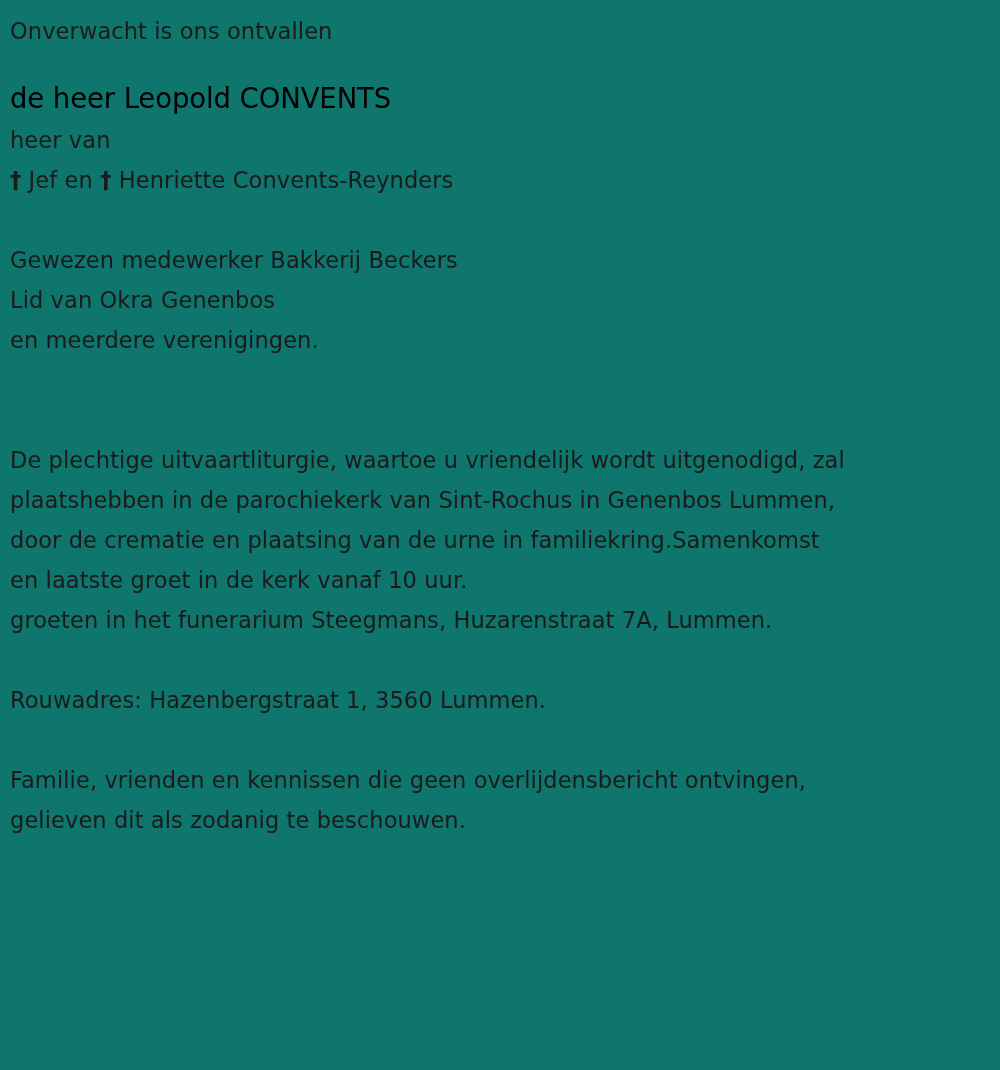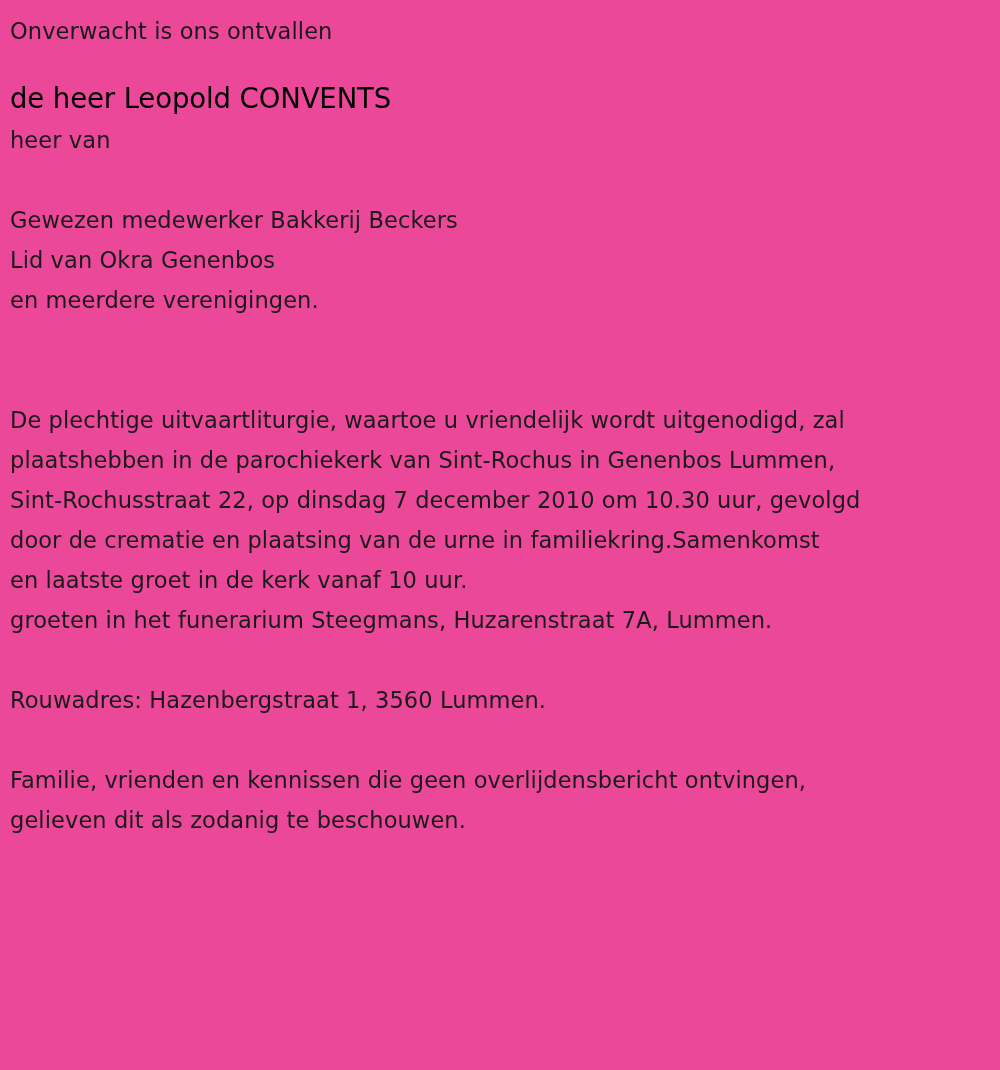--- a/index.html
+++ b/index.html
@@ -14,21 +14,21 @@
     overflow: hidden;
     font-family: "DejaVu Sans", "Liberation Sans", sans-serif;
     color: #1a1a1a;
     -webkit-font-smoothing: antialiased;
   }
   .notice {
     box-sizing: border-box;
     width: 1000px;
     height: 1070px;
     padding: 12px 8px 16px 10px;
-    background: #ec4899;
+    background: #0f766e;
   }
   .line {
     font-size: 22.5px;
     line-height: 40px;
     letter-spacing: 0.1px;
     white-space: pre;
     color: #1a1a1a;
   }
   .block {
     margin: 0;
@@ -60,39 +60,39 @@
 
   <div class="block">
     <div class="line intro-line">Onverwacht is ons ontvallen</div>
   </div>
 
   <div class="gap-sm"></div>
 
   <div class="block">
     <div class="name-line">de heer Leopold CONVENTS</div>
     <div class="line">heer van</div>
+    <div class="line"><span class="dagger">†</span><span> Jef en </span><span class="dagger">†</span><span> Henriette Convents-Reynders</span></div>
   </div>
 
   <div class="gap-md"></div>
 
   <div class="block">
     <div class="line">Gewezen medewerker Bakkerij Beckers</div>
     <div class="line">Lid van Okra Genenbos</div>
     <div class="line">en meerdere verenigingen.</div>
   </div>
 
   <div class="gap-md"></div>
 
 
   <div class="gap-md"></div>
 
   <div class="block">
     <div class="line">De plechtige uitvaartliturgie, waartoe u vriendelijk wordt uitgenodigd, zal</div>
     <div class="line">plaatshebben in de parochiekerk van Sint-Rochus in Genenbos Lummen,</div>
-    <div class="line">Sint-Rochusstraat 22, op dinsdag 7 december 2010 om 10.30 uur, gevolgd</div>
     <div class="line">door de crematie en plaatsing van de urne in familiekring.Samenkomst</div>
     <div class="line">en laatste groet in de kerk vanaf 10 uur.</div>
     <div class="line">groeten in het funerarium Steegmans, Huzarenstraat 7A, Lummen.</div>
   </div>
 
   <div class="gap-md"></div>
 
   <div class="block">
     <div class="line">Rouwadres: Hazenbergstraat 1, 3560 Lummen.</div>
   </div>

